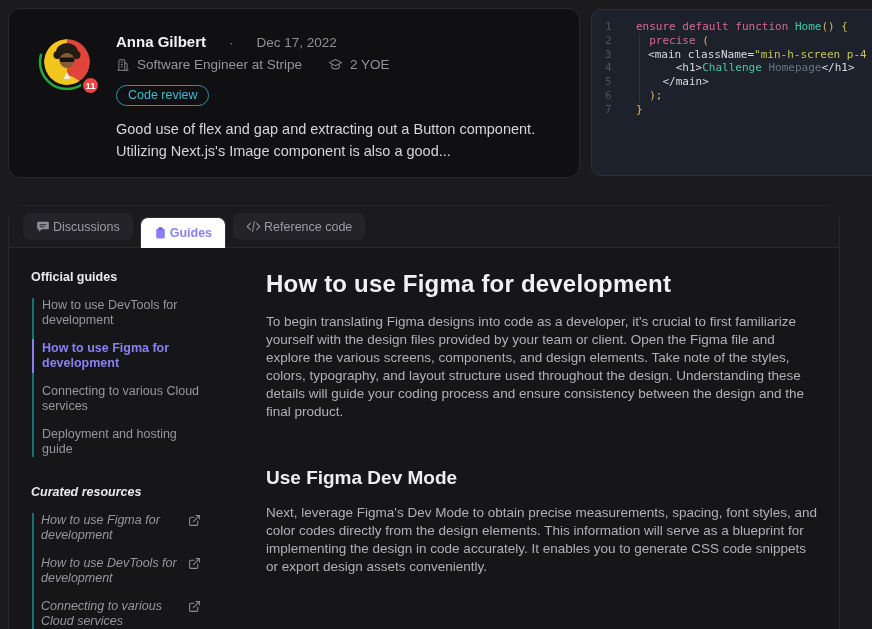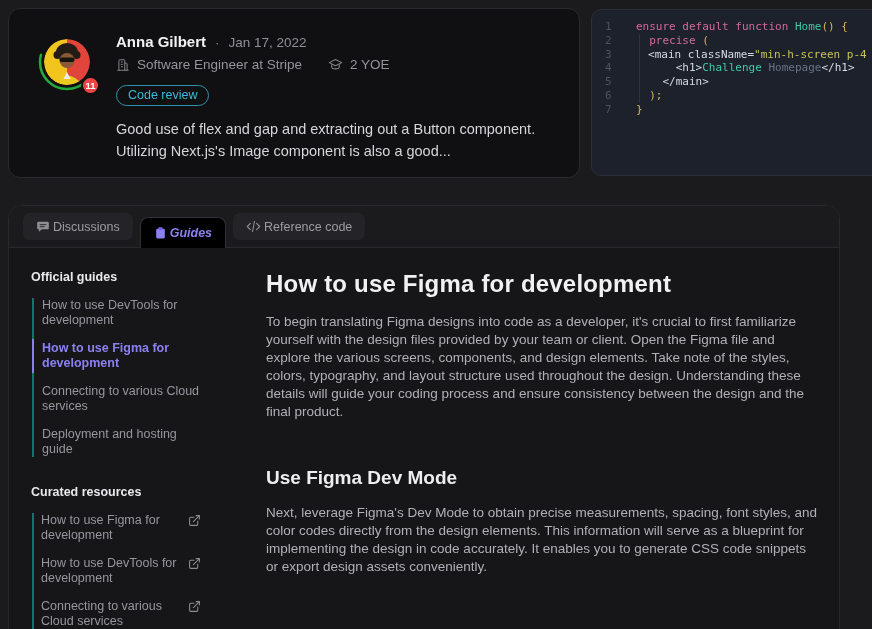--- a/index.html
+++ b/index.html
@@ -23,21 +23,21 @@
     position:absolute; left:6px; top:6px; width:46px; height:46px;
     border-radius:50%; overflow:hidden;
   }
   .count-badge {
     position:absolute; right:-4px; bottom:-4px; width:19px; height:19px;
     background:#ef4444; border:2px solid #101012; border-radius:50%;
     color:#fff; font-size:9.5px; font-weight:bold;
     display:flex; align-items:center; justify-content:center;
   }
   .review-main { position:absolute; left:107px; top:24px; right:24px; }
-  .name-row { display:flex; align-items:baseline; gap:9px; }
+  .name-row { display:flex; align-items:baseline; gap:23px; }
   .author-name { font-size:15px; font-weight:bold; color:#f2f2f4; }
   .date-sep, .post-date { font-size:13.5px; color:#8f8f96; }
   .meta-row { display:flex; align-items:center; gap:7px; margin-top:7px; font-size:13.5px; color:#94949b; }
   .meta-row .spacer { width:12px; }
   .meta-icon { display:inline-flex; color:#83838a; }
   .tag-pill {
     display:inline-block; margin-top:13px;
     font-size:12.5px; color:#3cb9dc; border:1px solid #2f93ad;
     border-radius:999px; padding:2px 11px 3px;
   }
@@ -72,24 +72,24 @@
     display:flex; align-items:flex-end; padding-left:14px;
   }
   .tab {
     display:flex; align-items:center; gap:3px;
     font-size:12.5px; color:#9b9ba1;
     background:#242428; border-radius:7px;
     height:27px; padding:0 13px; margin-right:7px; margin-bottom:7px;
     cursor:pointer;
   }
   .tab.active {
-    background:#000000; color:#8b80f2; font-weight:bold;
+    background:#ffffff; color:#8b80f2; font-weight:bold;
     border:1px solid #303036; border-bottom:none;
     border-radius:8px 8px 0 0;
-    height:31px; margin-bottom:-1px; position:relative; z-index:2;font-style:italic;
+    height:31px; margin-bottom:-1px; position:relative; z-index:2;
   }
   .tab .t-icon { display:inline-flex; }
 
   .panel-body { display:flex; padding:22px 0 0 22px;gap:41px; }
 
   .sidebar { width:176px; margin-right:18px; flex-shrink:0; }
   .side-title { font-size:12.5px; font-weight:bold; color:#e9e9ec; margin-bottom:14px; }
   .nav-list, .res-list {
     border-left:2px solid #0f766e; padding-left:7px; margin-left:1px;
     display:flex; flex-direction:column; gap:13px;
@@ -101,21 +101,21 @@
   .nav-item.active { color:#8b80f2; font-weight:bold; }
   .nav-item.active::before {
     content:""; position:absolute; left:-9px; top:-2px; bottom:-2px; width:2px; background:#8b80f2;
   }
   .res-list { margin-bottom:0; }
   .res-item {
     display:flex; justify-content:space-between; align-items:flex-start; gap:6px;
     font-size:12.5px; line-height:15px; color:#96969d; padding-right:6px; cursor:pointer;
   }
   .res-item .ext { color:#8c8c92; flex-shrink:0; margin-top:1px; }
-  .curated-block { margin-top:28px; }
+  .curated-block { margin-top:28px;font-style:italic; }
 
   .main-content { flex:1; padding-right:20px; }
   .article-title { font-size:24px; font-weight:bold; color:#f1f1f3; letter-spacing:0.2px; }
   .section-heading { font-size:19px; font-weight:bold; color:#eeeef0; margin-top:36px; }
   .section-heading.second { margin-top:46px; }
   .section-body { font-size:13.5px; line-height:18px; color:#b0b0b6; margin-top:15px; }
 </style>
 </head>
 <body>
 
@@ -144,21 +144,21 @@
         </g>
       </svg>
     </div>
     <div class="count-badge">11</div>
   </div>
 
   <div class="review-main">
     <div class="name-row">
       <span class="author-name">Anna Gilbert</span>
       <span class="date-sep">·</span>
-      <span class="post-date">Jan 17, 2022</span>
+      <span class="post-date">Dec 17, 2022</span>
     </div>
     <div class="meta-row">
       <span class="meta-icon">
         <svg width="14" height="14" viewBox="0 0 24 24" fill="none" stroke="#83838a" stroke-width="1.7" stroke-linecap="round">
           <path d="M5 21V4a1 1 0 0 1 1-1h8a1 1 0 0 1 1 1v17"></path>
           <path d="M15 9h3a1 1 0 0 1 1 1v11"></path>
           <path d="M3 21h18"></path>
           <path d="M9 7h2 M9 11h2 M9 15h2"></path>
         </svg>
       </span>

